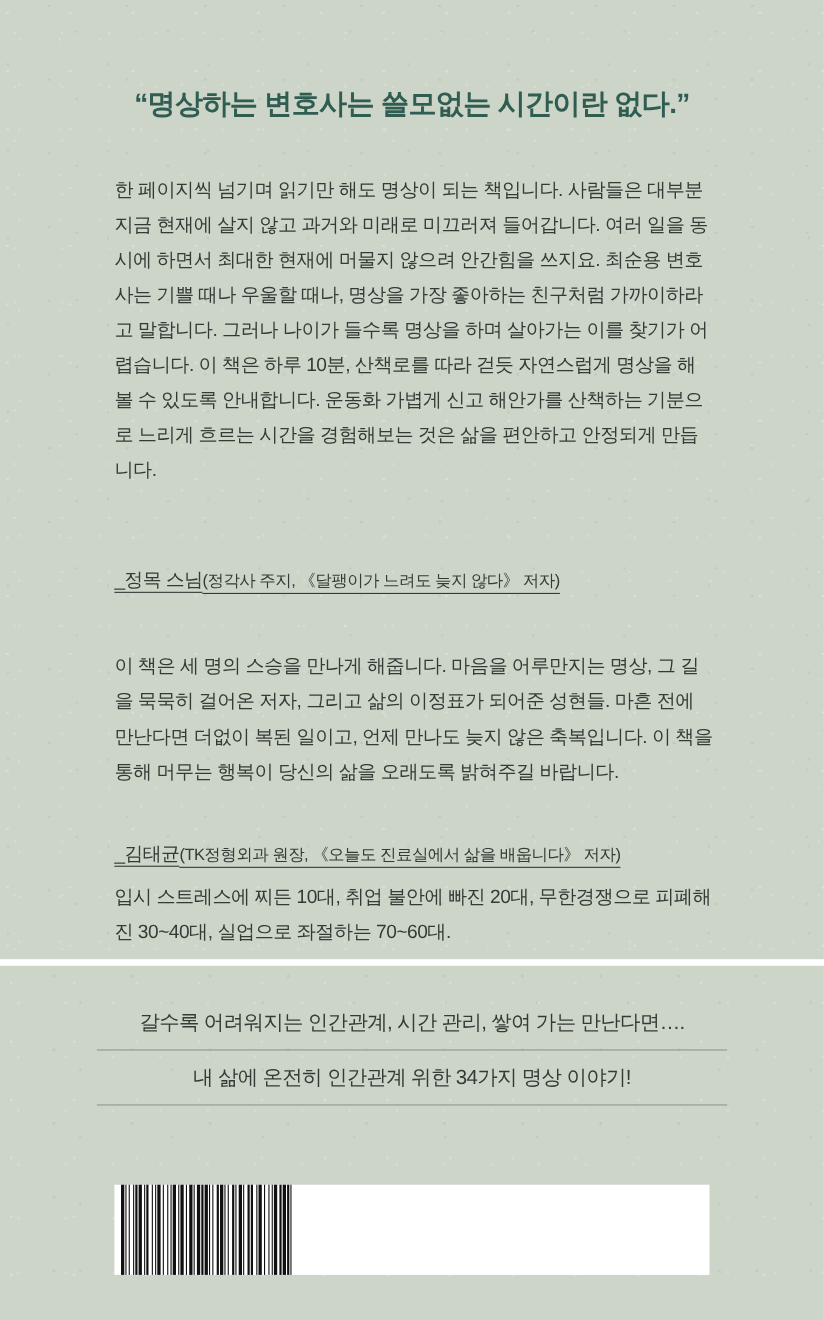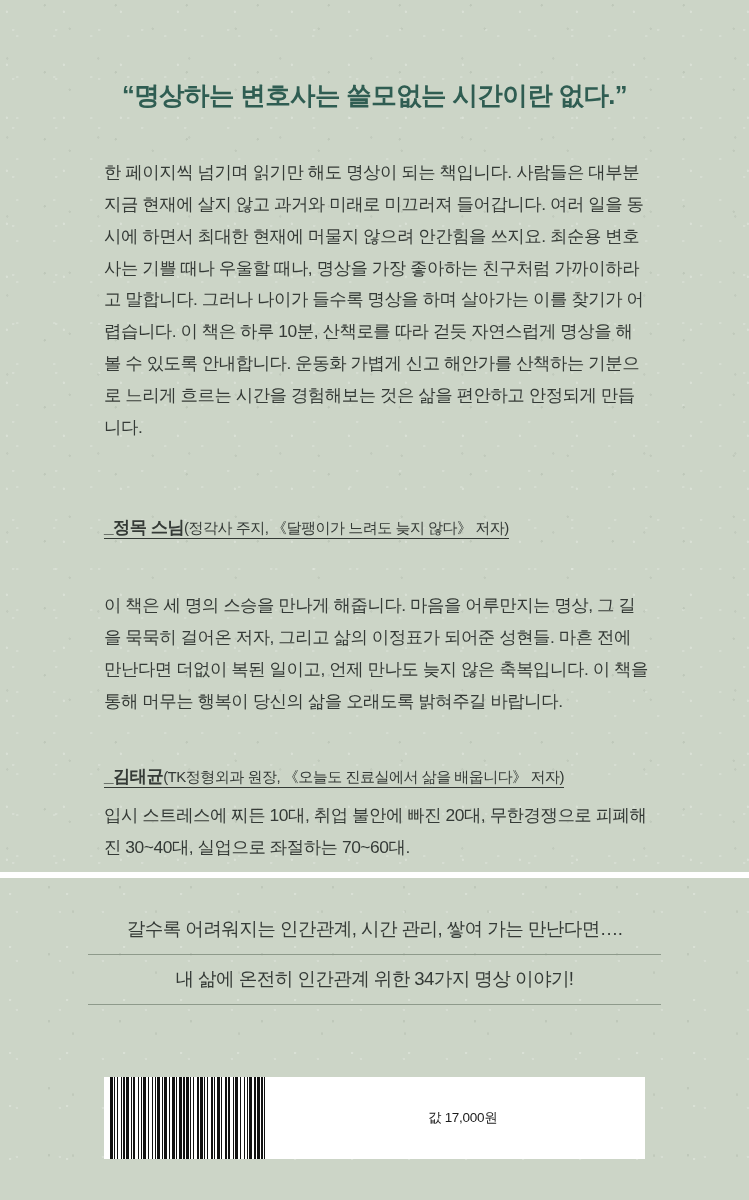--- a/index.html
+++ b/index.html
@@ -98,21 +98,21 @@
     left: 104px;
     width: 560px;
     color: #343a36;
     letter-spacing: -0.5px;
     white-space: nowrap;
   }
   .attrib-1 { top: 515px; }
   .attrib-2 { top: 764px; }
   .attrib .who {
     font-size: 17.2px;
-    font-weight: 700;
+    font-weight: 400;
     border-bottom: 1.5px solid #343a36;
     padding-bottom: 1px;
   }
   .attrib .desc {
     font-size: 15px;
     border-bottom: 1.5px solid #343a36;
     padding-bottom: 2px;
   }
 
   
@@ -292,18 +292,17 @@
           <i style="width: 2px; background: rgb(17, 17, 17);"></i>
           <i style="width: 1px; background: transparent;"></i>
           <i style="width: 3px; background: rgb(17, 17, 17);"></i>
           <i style="width: 1px; background: transparent;"></i>
           <i style="width: 2px; background: rgb(17, 17, 17);"></i>
           <i style="width: 1px; background: transparent;"></i>
           <i style="width: 1px; background: rgb(17, 17, 17);"></i>
           <i style="width: 3px; background: transparent;"></i>
         </div>
       <div class="barcode-meta">
-        <div>값 17,000원</div>
       </div>
     </div>
 
   </div>
 </div>
 
 </body></html>

